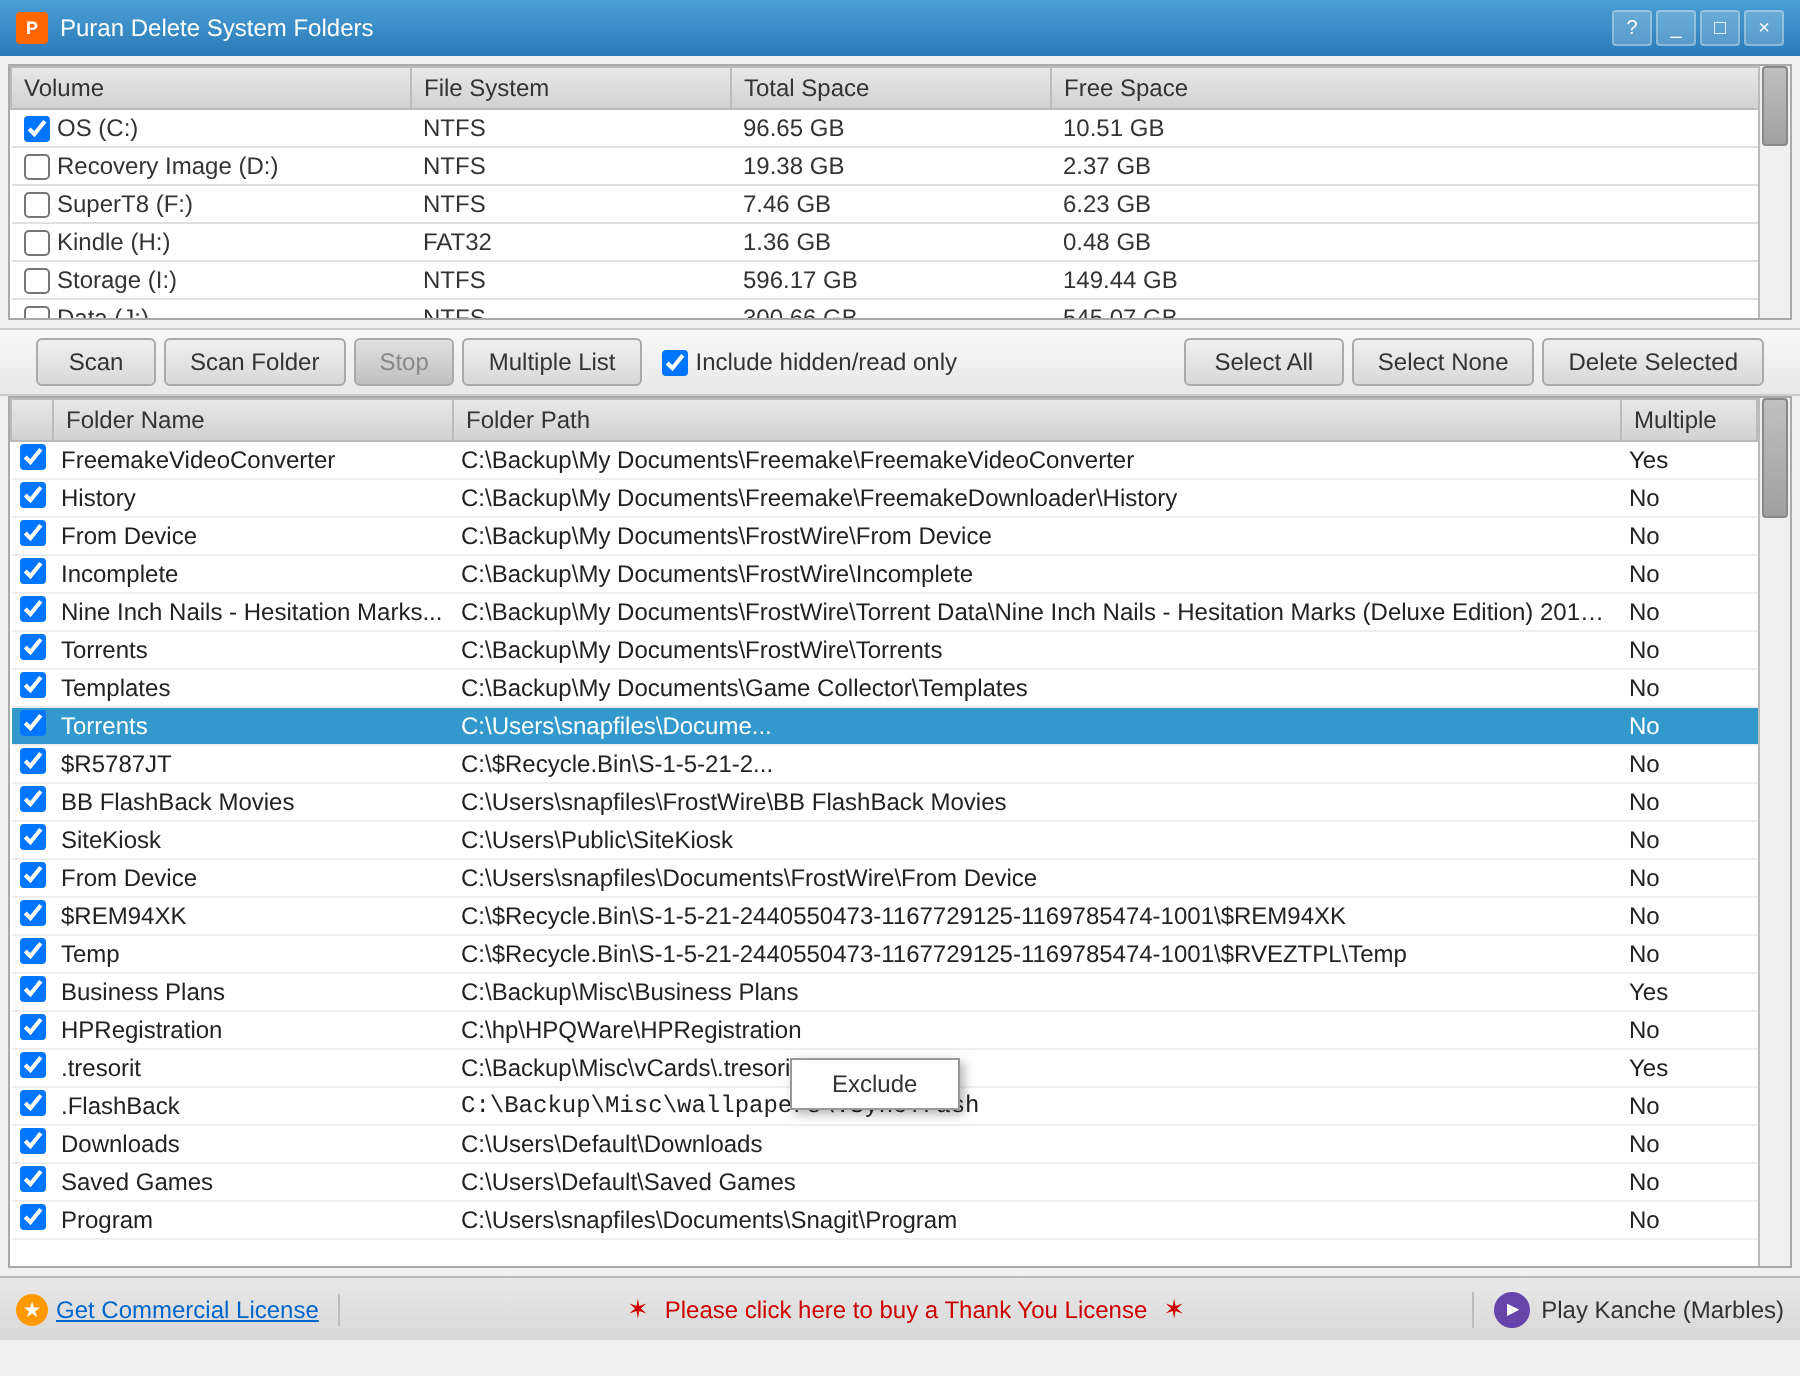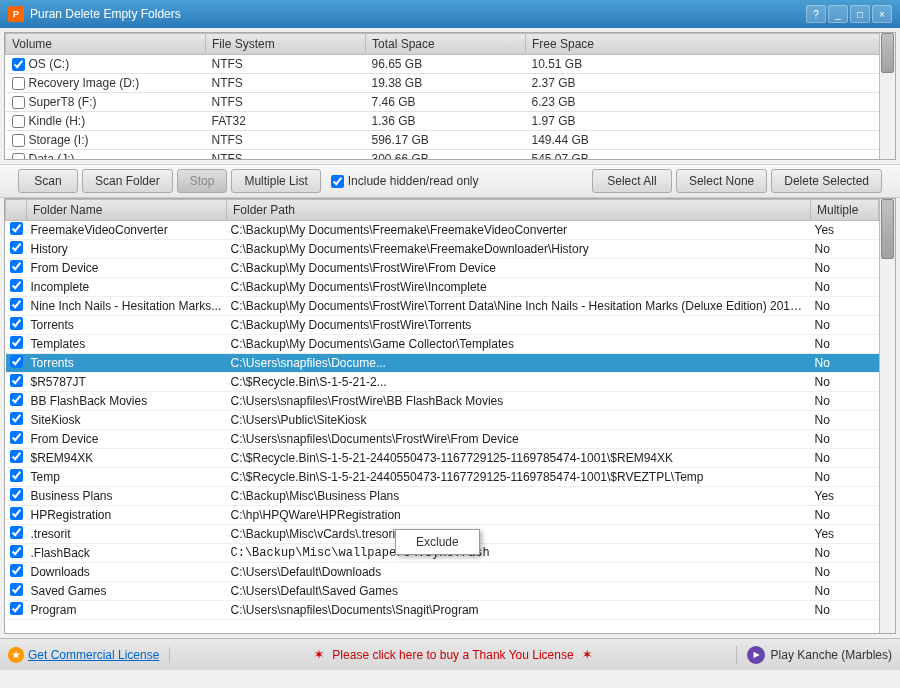--- a/index.html
+++ b/index.html
@@ -219,21 +219,21 @@
     }
     .star-icon { color: #cc0000; font-size: 13px; }
     .checkbox-cell { width: 20px; text-align: center; }
     input[type=checkbox] { width: 13px; height: 13px; }
   </style>
 </head>
 <body>
 
 <div class="title-bar">
   <div class="title-bar-icon">P</div>
-  <span class="title-bar-title">Puran Delete Empty Folders</span>
+  <span class="title-bar-title">Puran Delete System Folders</span>
   <div class="title-bar-controls">
     <div class="title-bar-btn">?</div>
     <div class="title-bar-btn">_</div>
     <div class="title-bar-btn">□</div>
     <div class="title-bar-btn close">×</div>
   </div>
 </div>
 
 <div class="volume-section">
   <table class="volume-table">
@@ -281,21 +281,21 @@
   </tr>
         <tr>
     <td style="width:200px">
       <label style="display:flex;align-items:center;gap:4px;cursor:pointer;">
         <input type="checkbox" style="">
         <span>Kindle (H:)</span>
       </label>
     </td>
     <td>FAT32</td>
     <td>1.36 GB</td>
-    <td>1.97 GB</td>
+    <td>0.48 GB</td>
   </tr>
         <tr>
     <td style="width:200px">
       <label style="display:flex;align-items:center;gap:4px;cursor:pointer;">
         <input type="checkbox" style="">
         <span>Storage (I:)</span>
       </label>
     </td>
     <td>NTFS</td>
     <td>596.17 GB</td>

